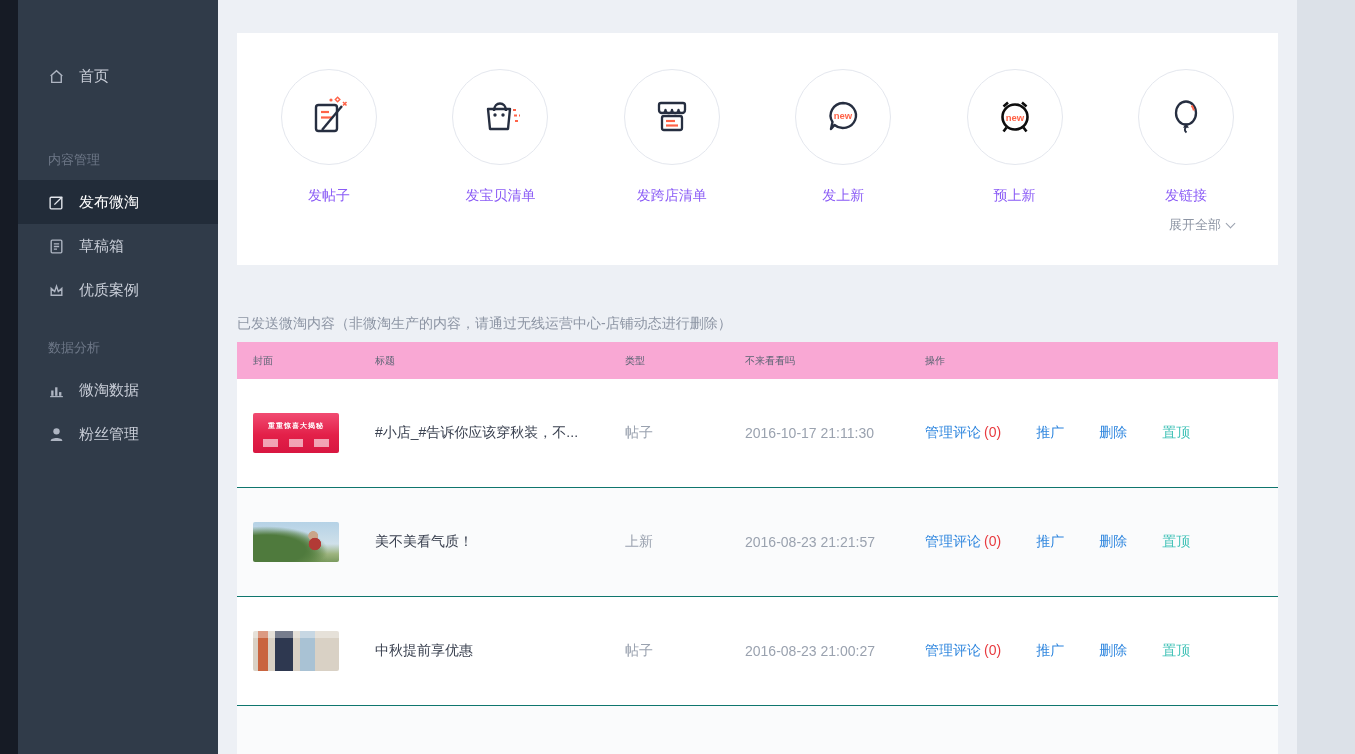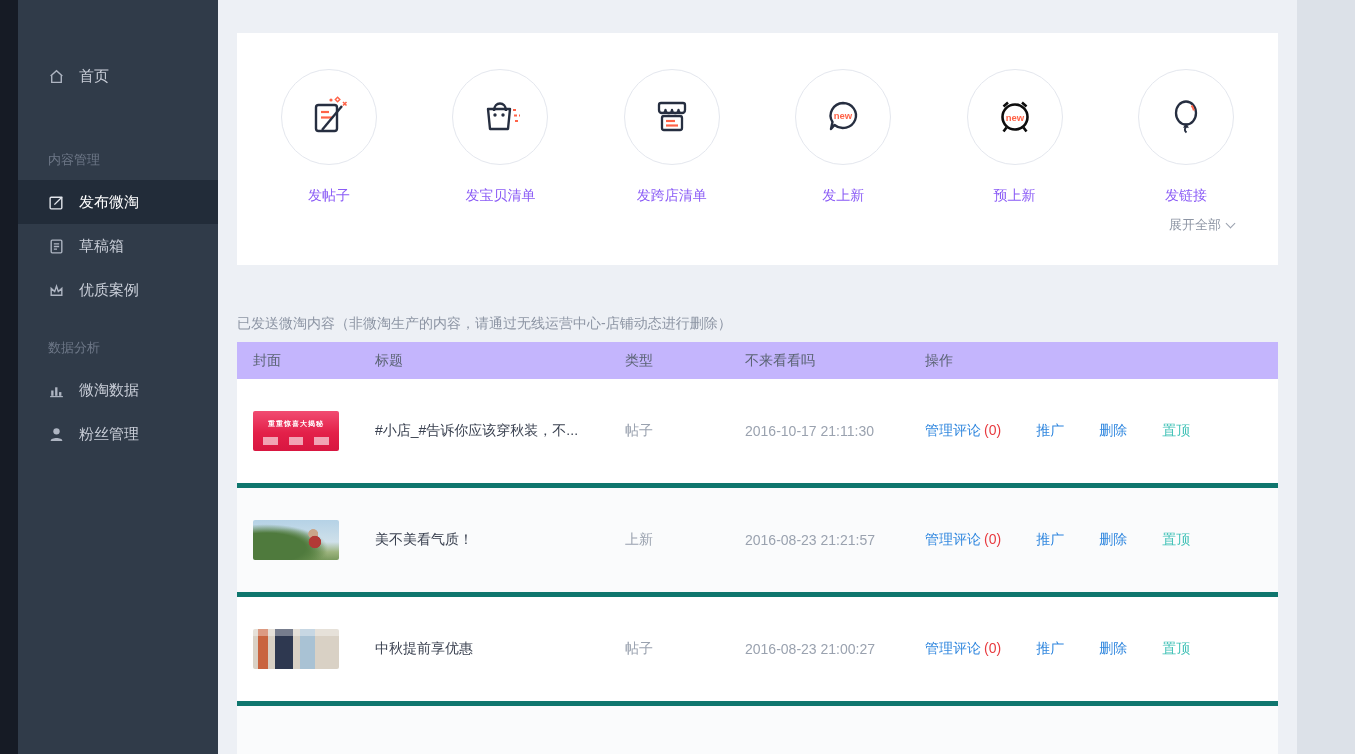--- a/index.html
+++ b/index.html
@@ -51,30 +51,30 @@
   .chev {
     width:7px; height:7px; border-right:1px solid #9aa1ae; border-bottom:1px solid #9aa1ae;
     transform:rotate(45deg); margin-left:6px; margin-top:-3px;
   }
 
   .sect-title { margin-top:50px; font-size:14px; color:#8d95a4; height:18px; }
 
   
   .tbl { margin-top:9px; background:#fff; }
   .thead {
-    height:37px; background:#c4b5fd; display:grid;
+    height:37px; background:#f9a8d4; display:grid;
     grid-template-columns:122px 250px 120px 180px 1fr;
     align-items:center; padding:0 16px;
-    font-size:14px; color:#5a6373;
+    font-size:10px; color:#5a6373;
   }
   .trow {
     height:109px; display:grid;
     grid-template-columns:122px 250px 120px 180px 1fr;
     align-items:center; padding:0 16px;
-    border-bottom:5px solid #0f766e; background:#fff;
+    border-bottom:1px solid #0f766e; background:#fff;
     font-size:14px;
   }
   .trow.alt { background:#fafbfc; }
   .trow.partial { height:109px; }
   .c-title { color:#3a4150; }
   .c-type, .c-time { color:#9aa2af; }
   .c-actions { display:flex; align-items:center; gap:35px; font-size:14px; }
   .lnk { cursor:pointer; white-space:nowrap; }
   .blue { color:#3288df; }
   .red-count { color:#e83a3f; font-style:normal; margin-left:3px; }

